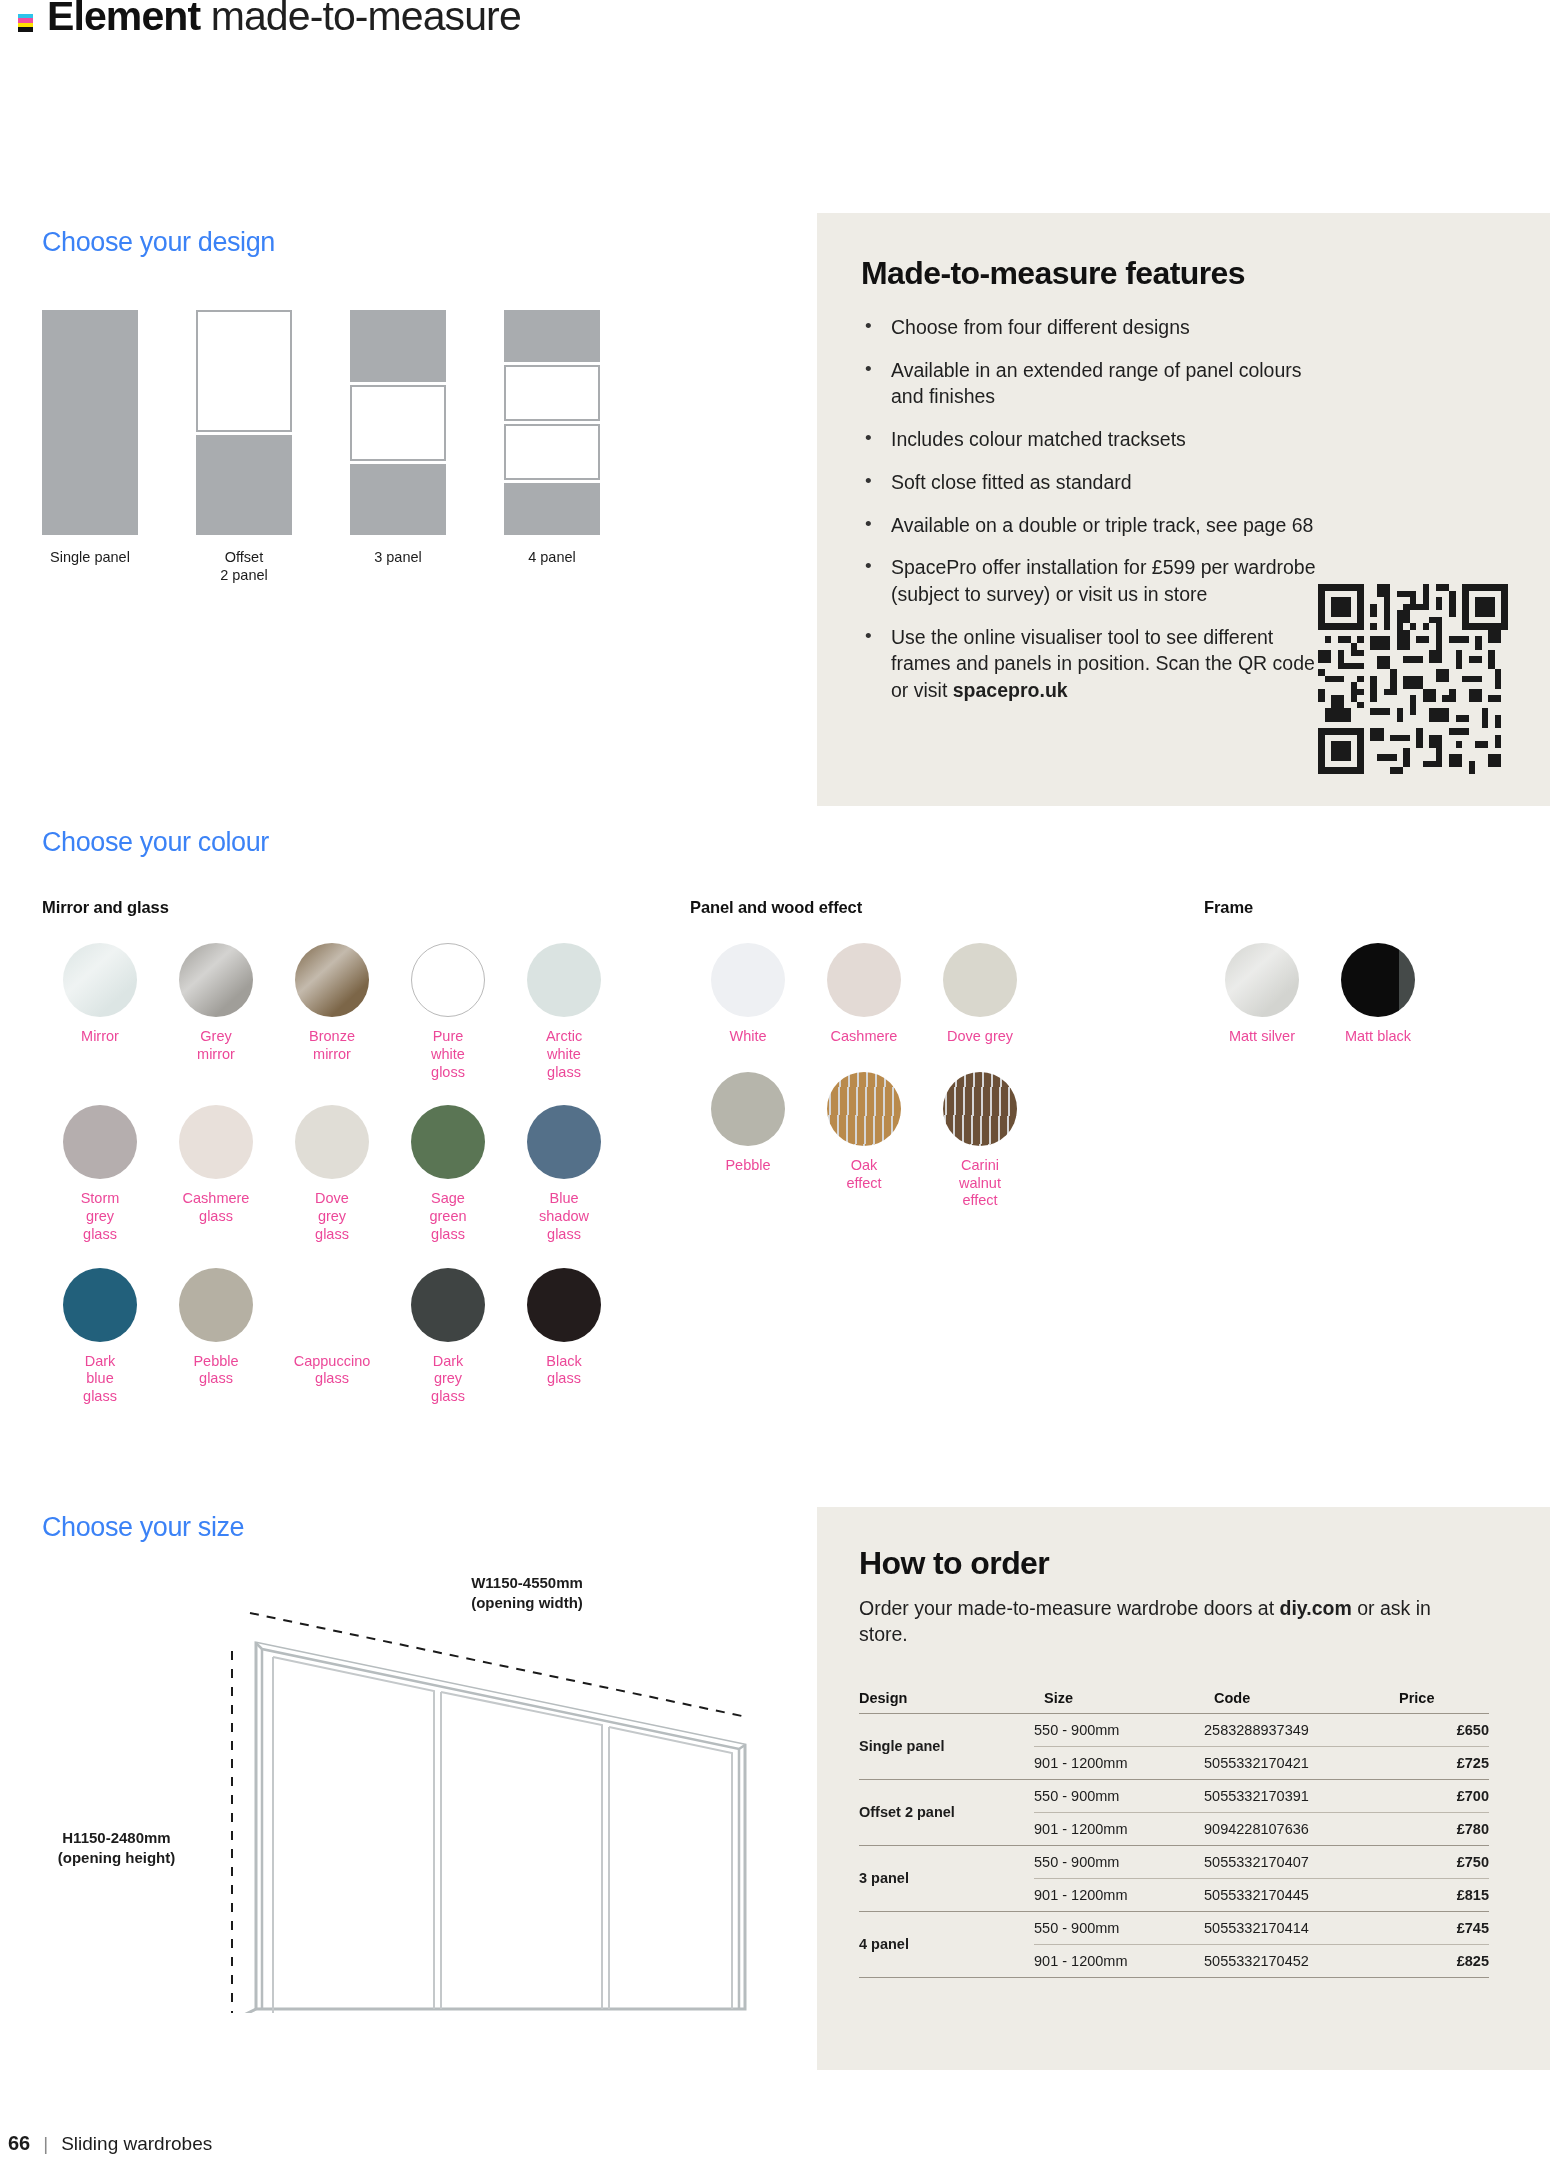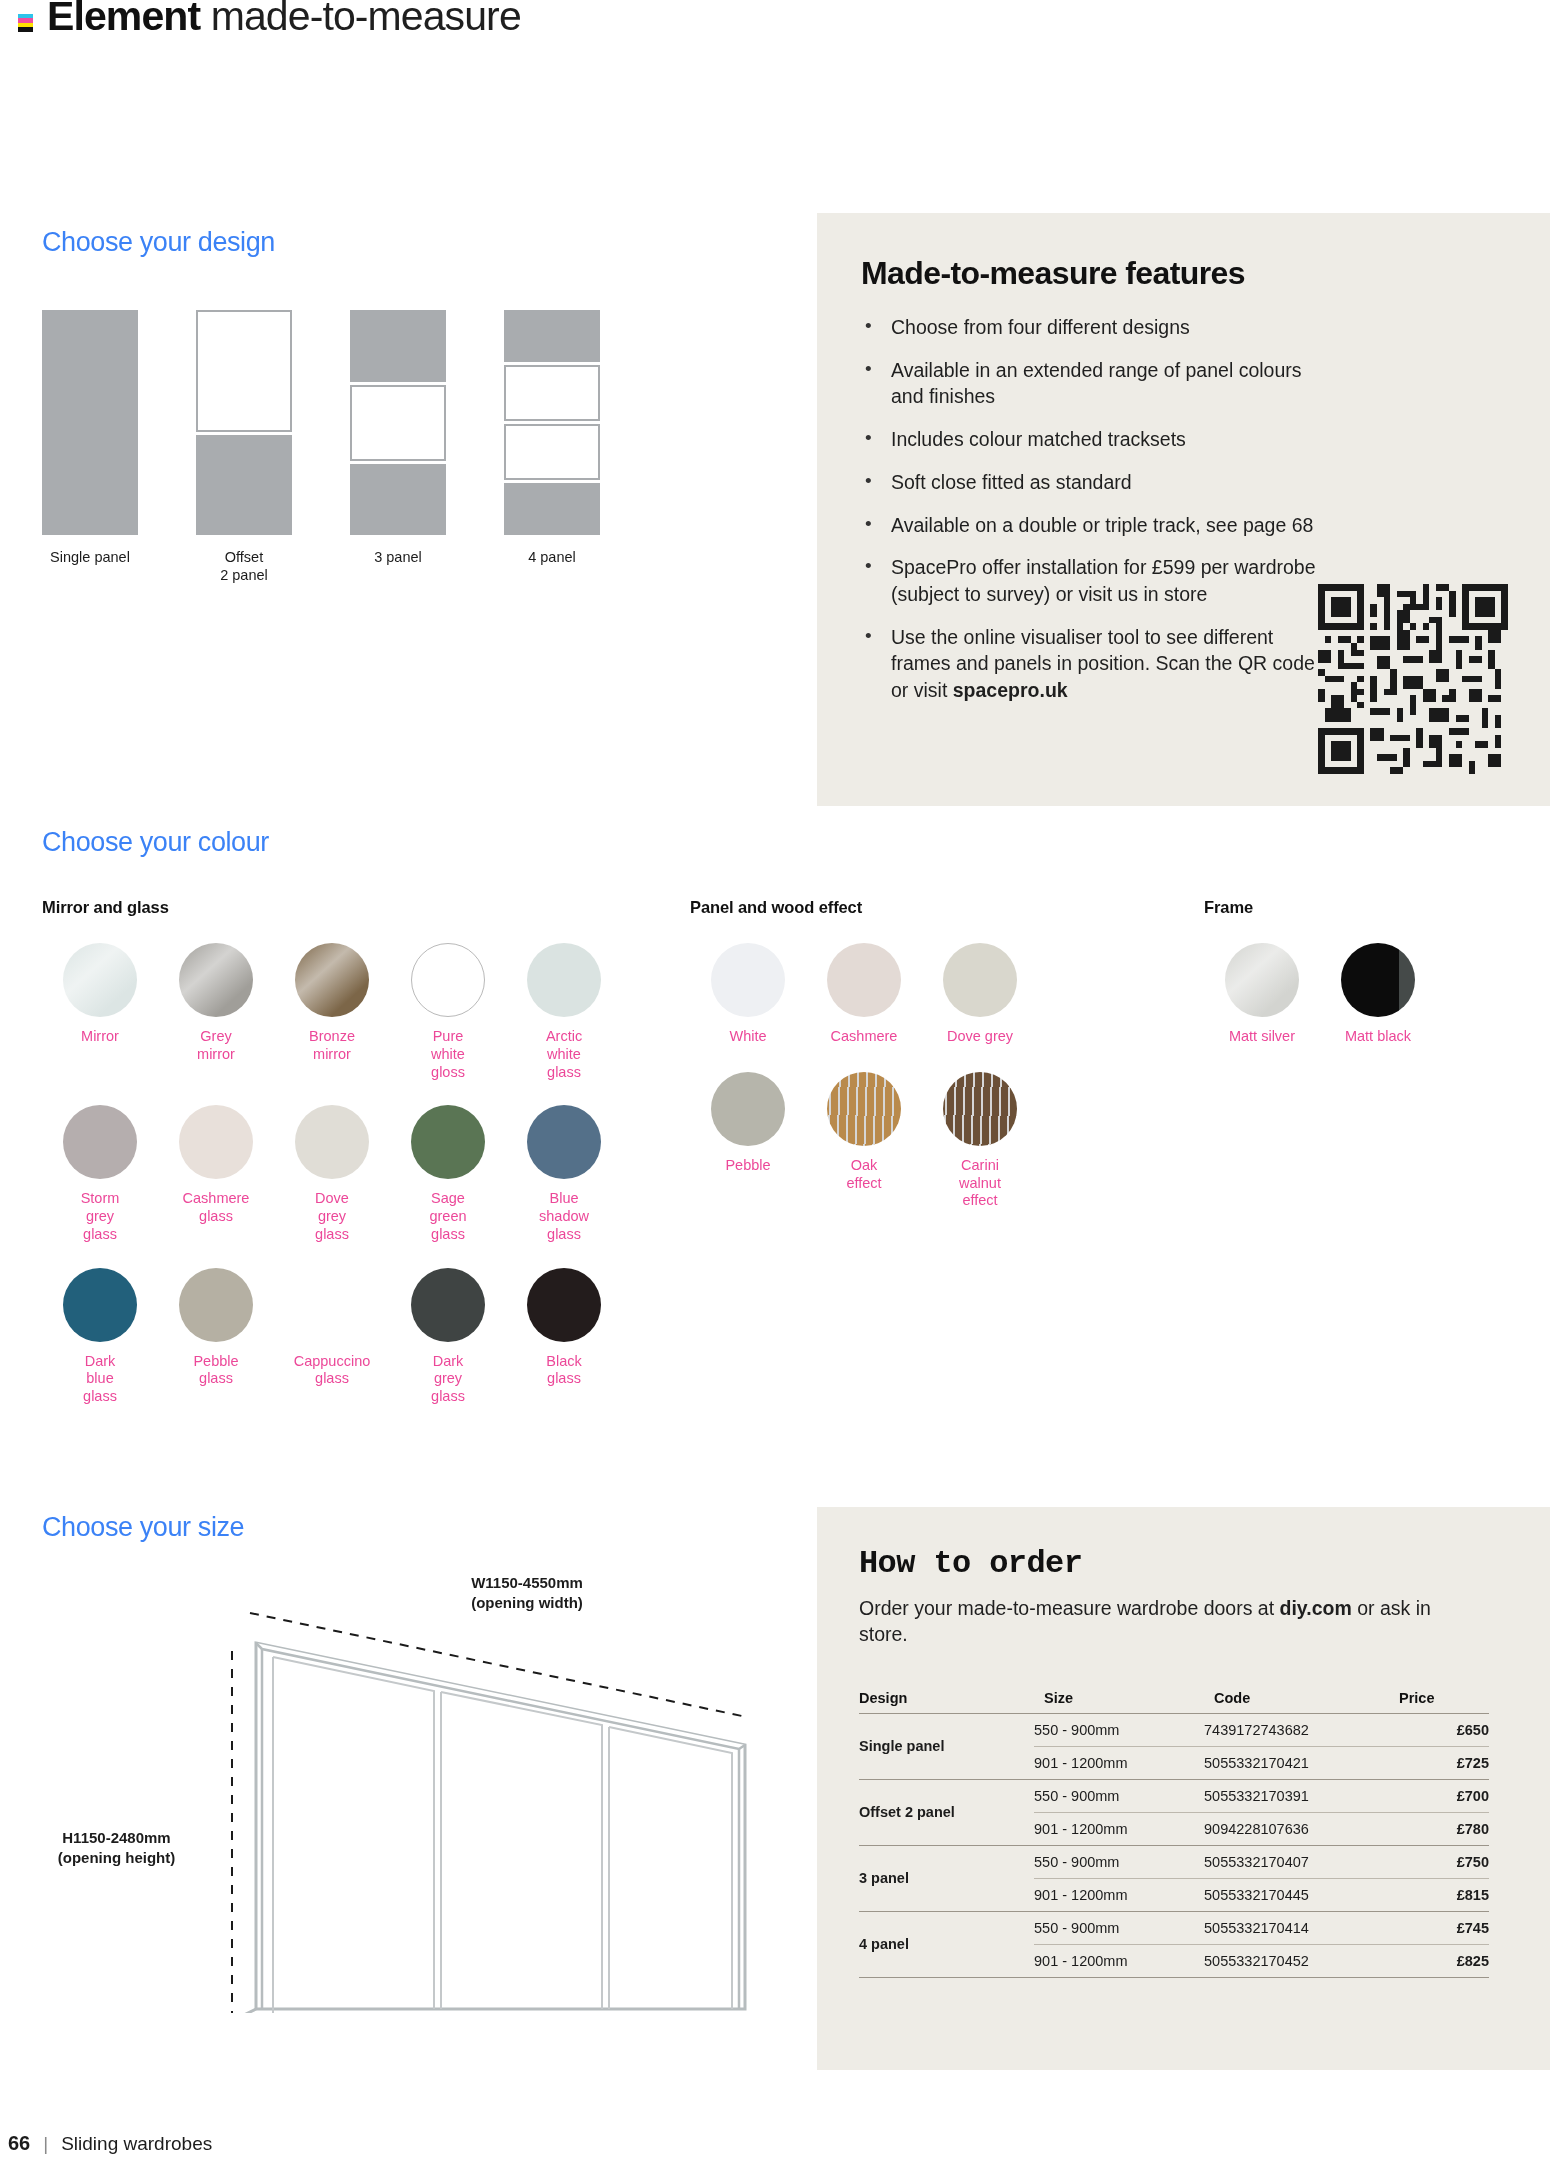--- a/index.html
+++ b/index.html
@@ -143,21 +143,21 @@
   #order-box {
     position:absolute;
     left: 817px; top: 1507px;
     width: 733px; height: 563px;
     background:#eeece6;
     padding: 38px 40px 0 42px;
   }
   #order-box h2 {
     margin:0 0 14px 0;
     font-size: 32px; font-weight:700;
-    letter-spacing:-0.6px; color:#111;font-family:Liberation Mono, monospace;
+    letter-spacing:-0.6px; color:#111;
   }
   .order-intro {
     font-size: 19.5px; line-height:1.33; color:#1f1f1f;
     max-width: 600px; margin:0 0 42px 0;
   }
   .order-intro b { font-weight:700; }
 
   table.price-table {
     width: 630px;
     border-collapse: collapse;
@@ -535,21 +535,21 @@
         <th class="c-design">Design</th>
         <th class="c-size">Size</th>
         <th class="c-code">Code</th>
         <th class="c-price">Price</th>
       </tr>
     </thead>
     <tbody id="price-body">
         <tr class="hr-group">
           <td class="c-design" rowspan="2">Single panel</td>
           <td class="c-size">550 - 900mm</td>
-          <td class="c-code">7439172743682</td>
+          <td class="c-code">2583288937349</td>
           <td class="c-price">£650</td>
         </tr>
         <tr class="hr-part">
           <td class="c-size">901 - 1200mm</td>
           <td class="c-code">5055332170421</td>
           <td class="c-price">£725</td>
         </tr>
         <tr class="hr-group">
           <td class="c-design" rowspan="2">Offset 2 panel</td>
           <td class="c-size">550 - 900mm</td>

